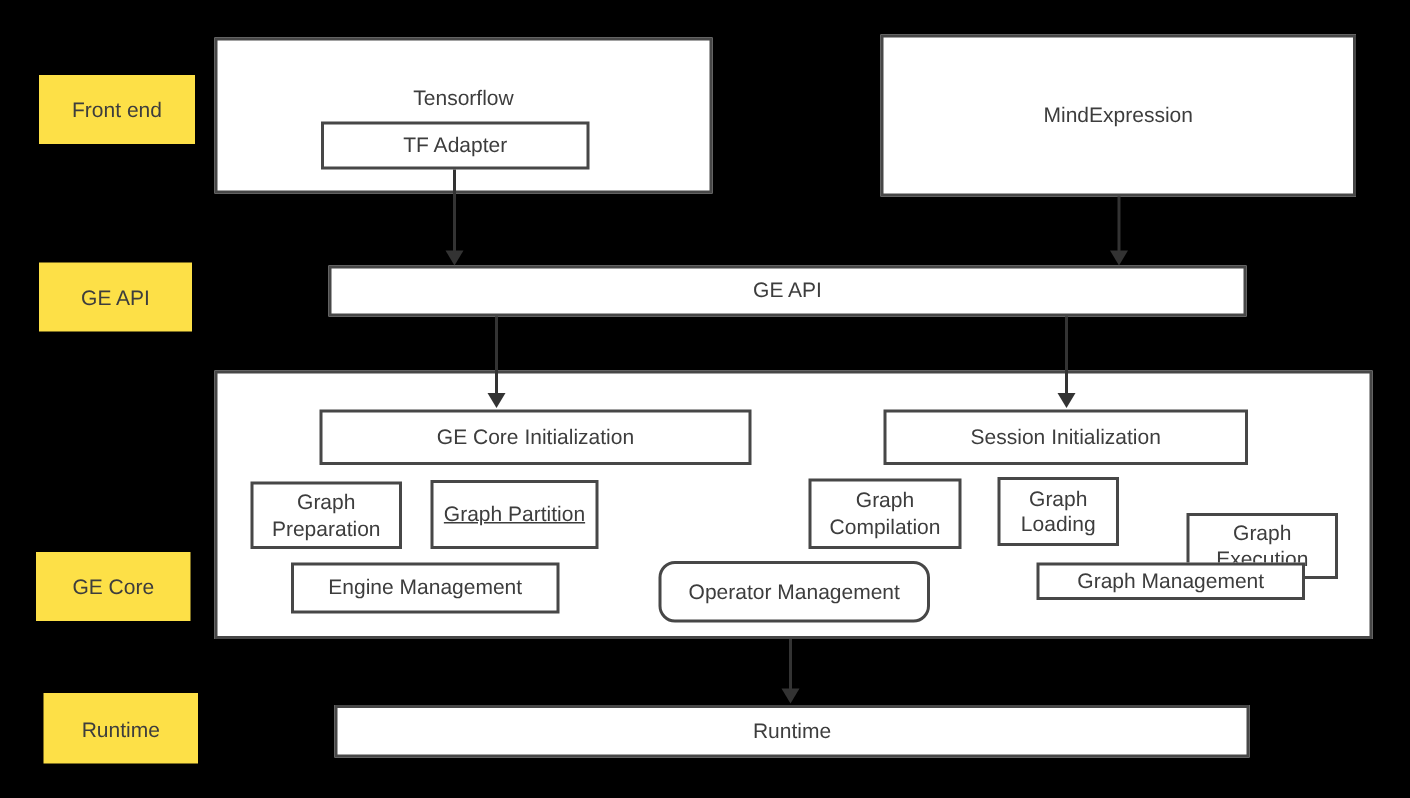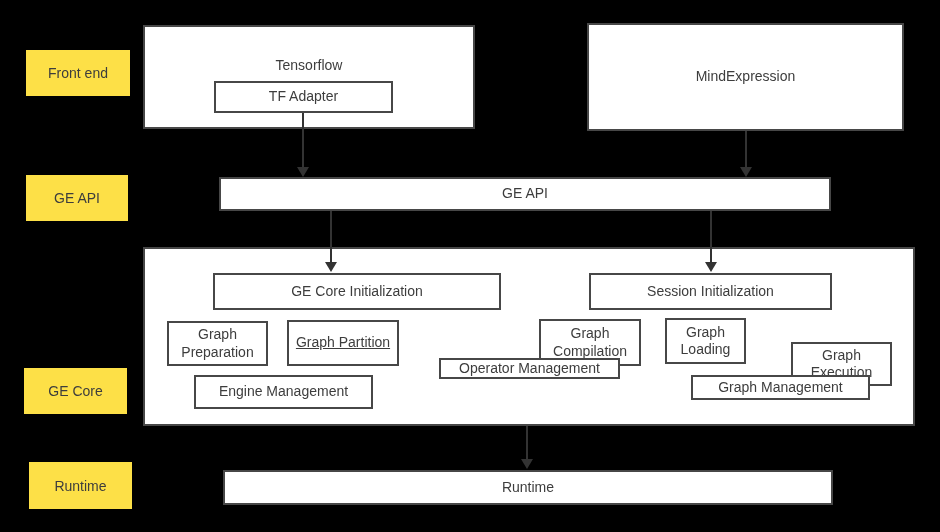--- a/index.html
+++ b/index.html
@@ -75,21 +75,21 @@
   <div class="box" style="left:213px; top:273px; width:288px; height:37px;text-align:right;">GE Core Initialization</div>
   <div class="box" style="left:589px; top:273px; width:243px; height:37px;">Session Initialization</div>
 
   <div class="box" style="left:167px; top:321px; width:101px; height:45px;">Graph Preparation</div>
   <div class="box" style="left:287px; top:320px; width:112px; height:46px;text-decoration:underline;">Graph Partition</div>
   <div class="box" style="left:539px; top:319px; width:102px; height:47px;">Graph Compilation</div>
   <div class="box" style="left:665px; top:318px; width:81px; height:46px;">Graph Loading</div>
   <div class="box" style="left:791px; top:318px; width:101px; height:44px;margin-top:24px;">Graph Execution</div>
 
   <div class="box" style="left:194px; top:375px; width:179px; height:34px;">Engine Management</div>
-  <div class="box" style="left:439px; top:358px; width:181px; height:21px;">Operator Management</div>
+  <div class="box" style="left:439px; top:374px; width:181px; height:41px;border-radius:11px;">Operator Management</div>
   <div class="box" style="left:691px; top:375px; width:179px; height:25px;">Graph Management</div>
 
   <div class="box" style="left:223px; top:470px; width:610px; height:35px;">Runtime</div>
 
   <div class="arrow" style="left:303px; top:113px; height:64px;">
     <div class="shaft" style="height:55px;"></div>
     <div class="head" style="top:54px;"></div>
   </div>
 
   <div class="arrow" style="left:746px; top:131px; height:46px;">

